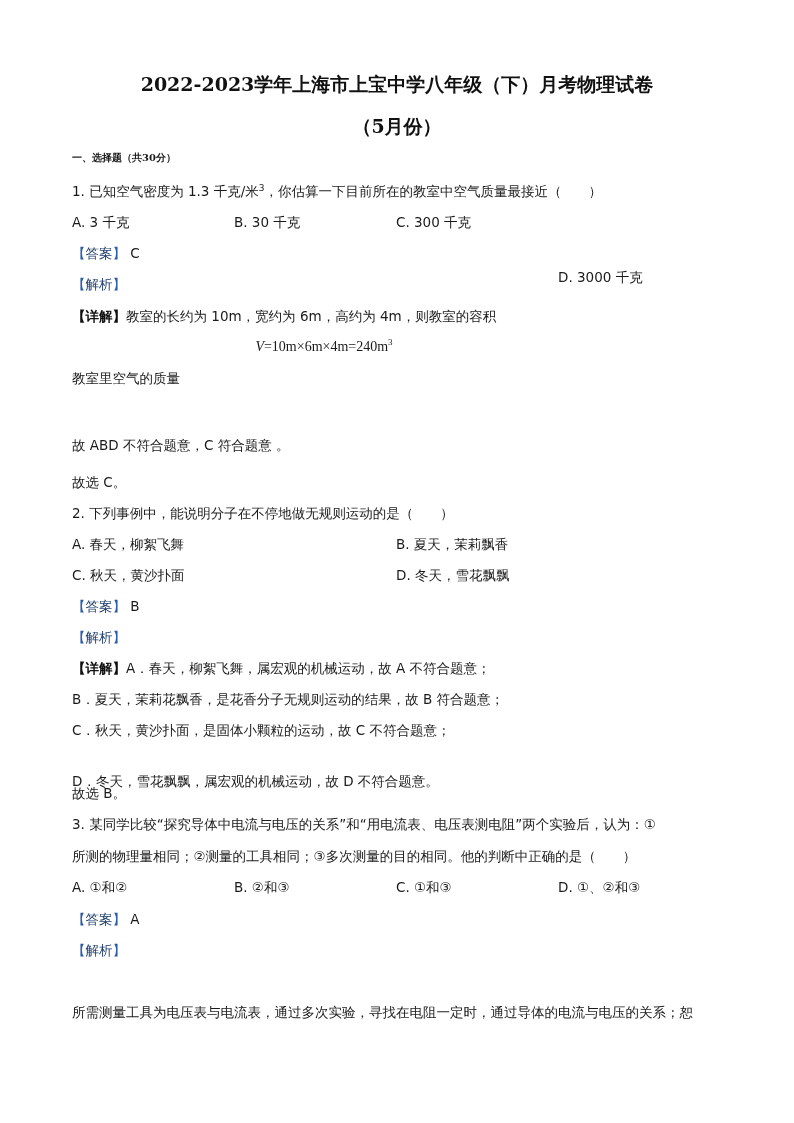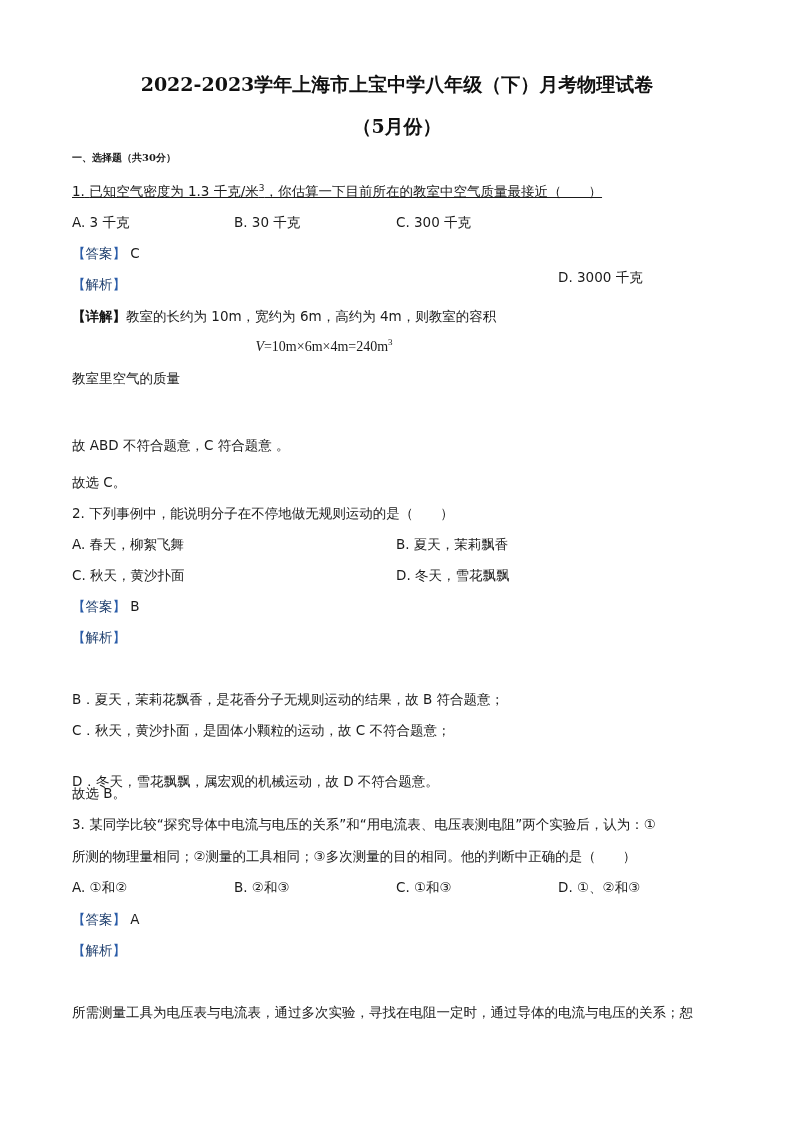--- a/index.html
+++ b/index.html
@@ -22,21 +22,21 @@
 </head>
 <body>
 
 <div class="page">
 
   <div class="title" style="top:72px;">2022-2023学年上海市上宝中学八年级（下）月考物理试卷</div>
   <div class="title" style="top:114px;">（5月份）</div>
 
   <div class="line section" style="top:151px;">一、选择题（共30分）</div>
 
-  <div class="line" style="top:183px;text-decoration:underline;">
+  <div class="line" style="top:183px;">
     <span>1.</span>
     <span>已知空气密度为 1.3 千克/米</span><sup>3</sup><span>，你估算一下目前所在的教室中空气质量最接近（　　）</span>
   </div>
   <div class="opt" style="left:72px; top:214px;">A. 3 千克</div>
   <div class="opt" style="left:234px; top:214px;">B. 30 千克</div>
   <div class="opt" style="left:396px; top:214px;">C. 300 千克</div>
   <div class="opt" style="left:558px; top:222px;margin-top:47px;">D. 3000 千克</div>
 
   <div class="line" style="top:245px;">
     <span class="tag"><span class="br">【</span><span>答案</span><span class="br">】</span></span>
@@ -64,20 +64,23 @@
   <div class="opt" style="left:72px; top:567px;">C.  秋天，黄沙扑面</div>
   <div class="opt" style="left:396px; top:567px;">D.  冬天，雪花飘飘</div>
 
   <div class="line" style="top:598px;">
     <span class="tag"><span class="br">【</span><span>答案</span><span class="br">】</span></span>
     <span>B</span>
   </div>
   <div class="line" style="top:629px;">
     <span class="tag"><span class="br">【</span><span>解析</span><span class="br">】</span></span>
   </div>
+  <div class="line" style="top:660px;">
+    <span class="bold-tag"><span>【</span><span>详解</span><span>】</span></span><span>A．春天，柳絮飞舞，属宏观的机械运动，故 A 不符合题意；</span>
+  </div>
   <div class="line" style="top:691px;">B．夏天，茉莉花飘香，是花香分子无规则运动的结果，故 B 符合题意；</div>
   <div class="line" style="top:722px;">C．秋天，黄沙扑面，是固体小颗粒的运动，故 C 不符合题意；</div>
   <div class="line" style="top:753px;margin-top:20px;">D．冬天，雪花飘飘，属宏观的机械运动，故 D 不符合题意。</div>
   <div class="line" style="top:785px;">故选 B。</div>
 
   <div class="line" style="top:816px;">
     <span>3.</span>
     <span>某同学比较“探究导体中电流与电压的关系”和“用电流表、电压表测电阻”两个实验后，认为：①</span>
   </div>
   <div class="line" style="top:848px;">所测的物理量相同；②测量的工具相同；③多次测量的目的相同。他的判断中正确的是（　　）</div>

